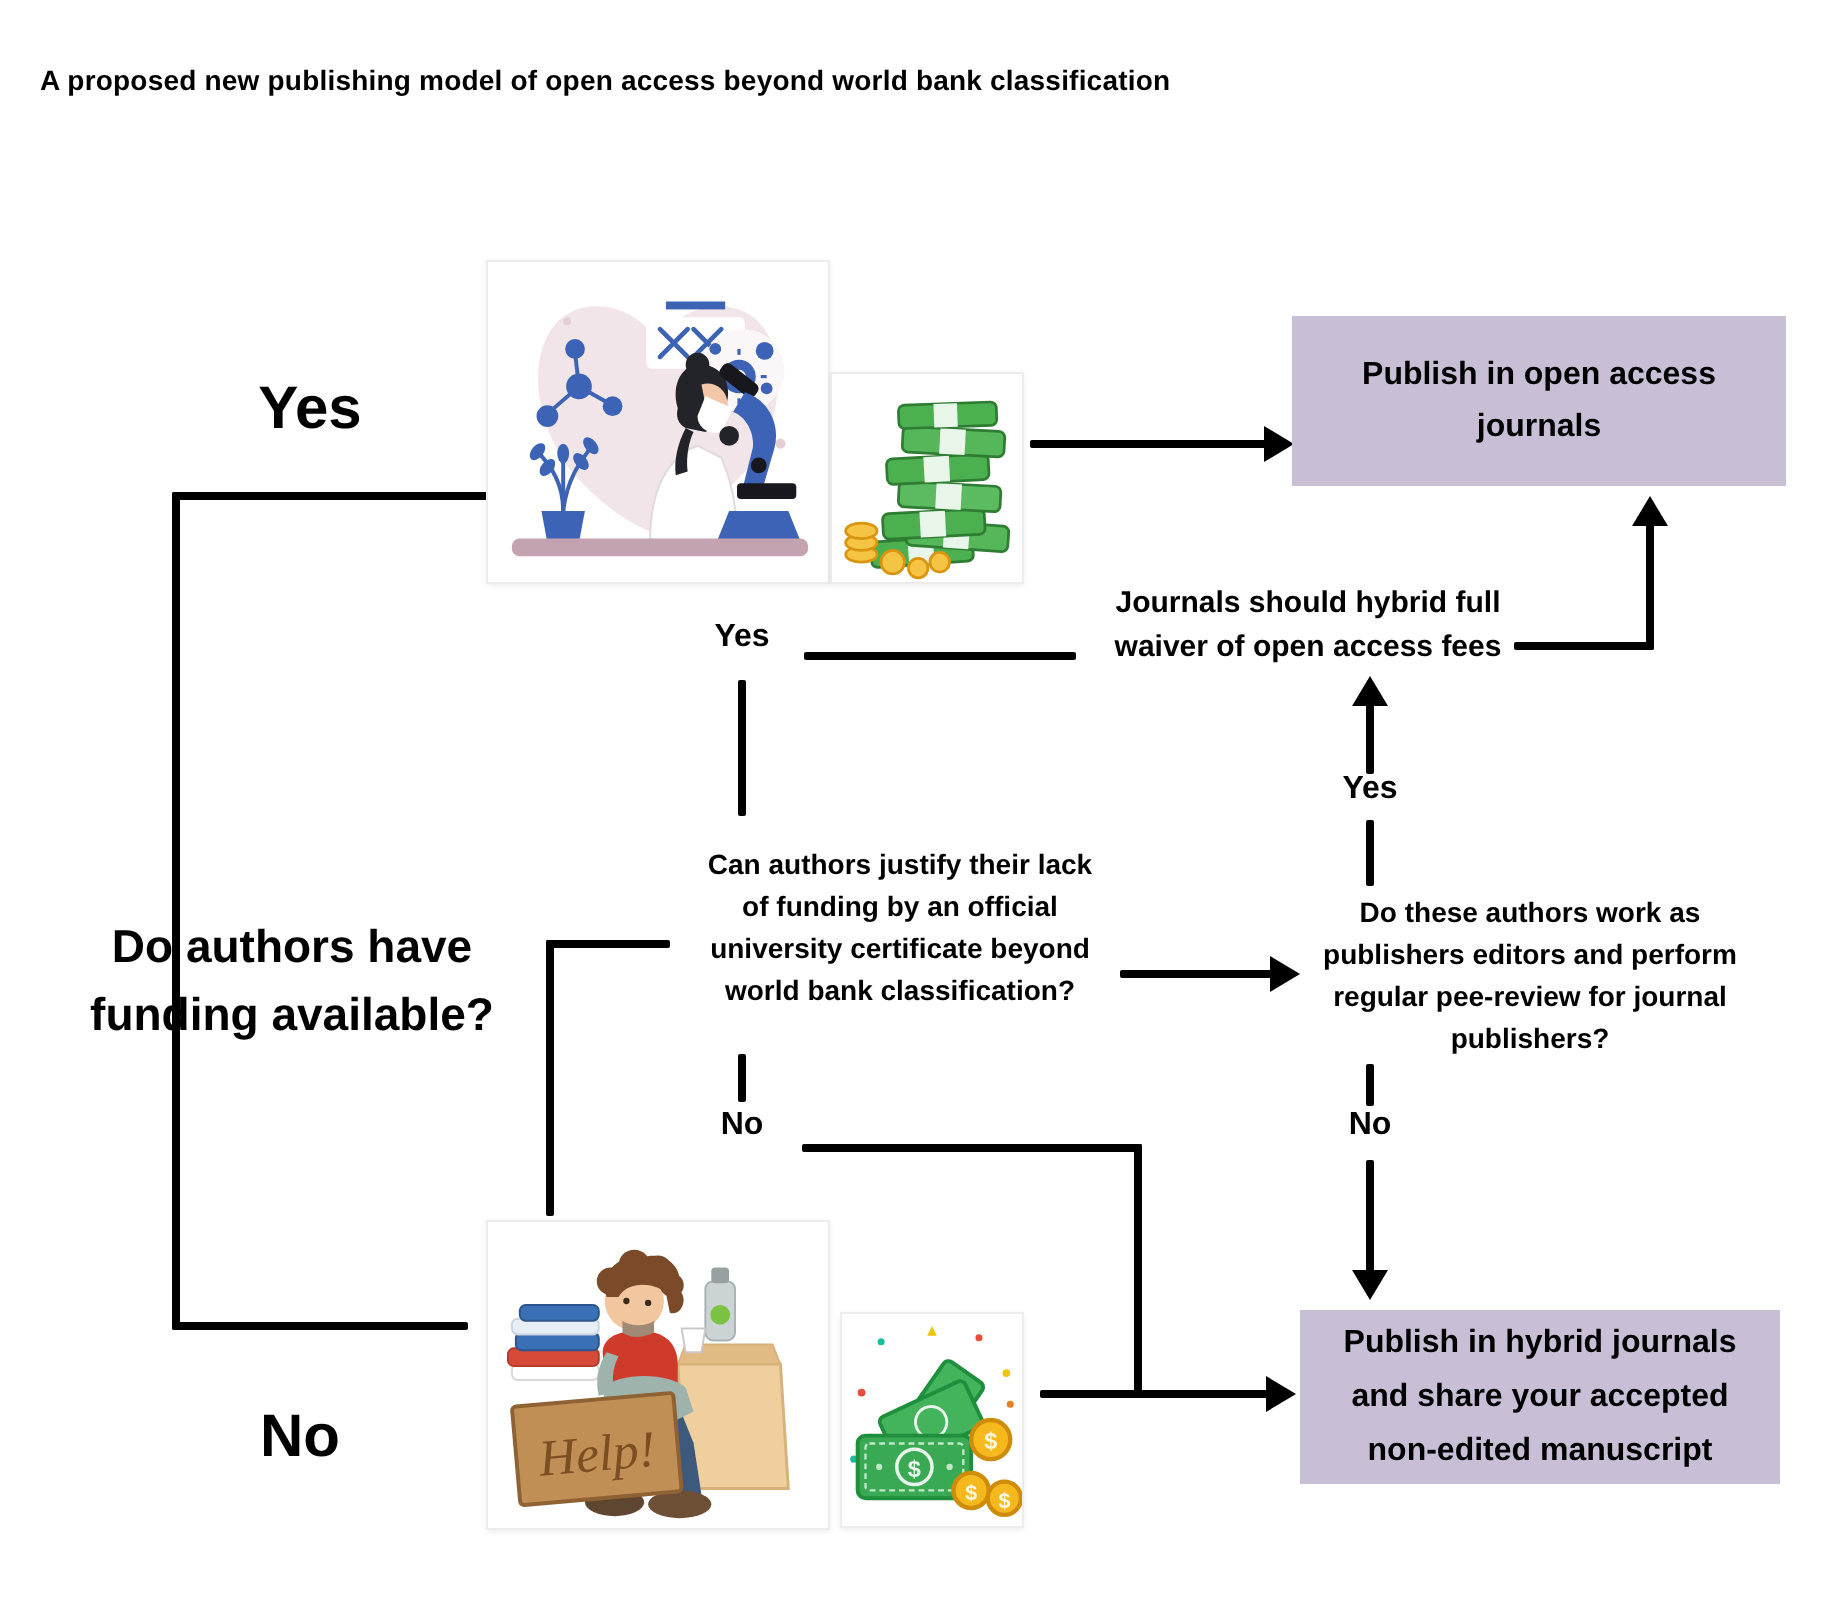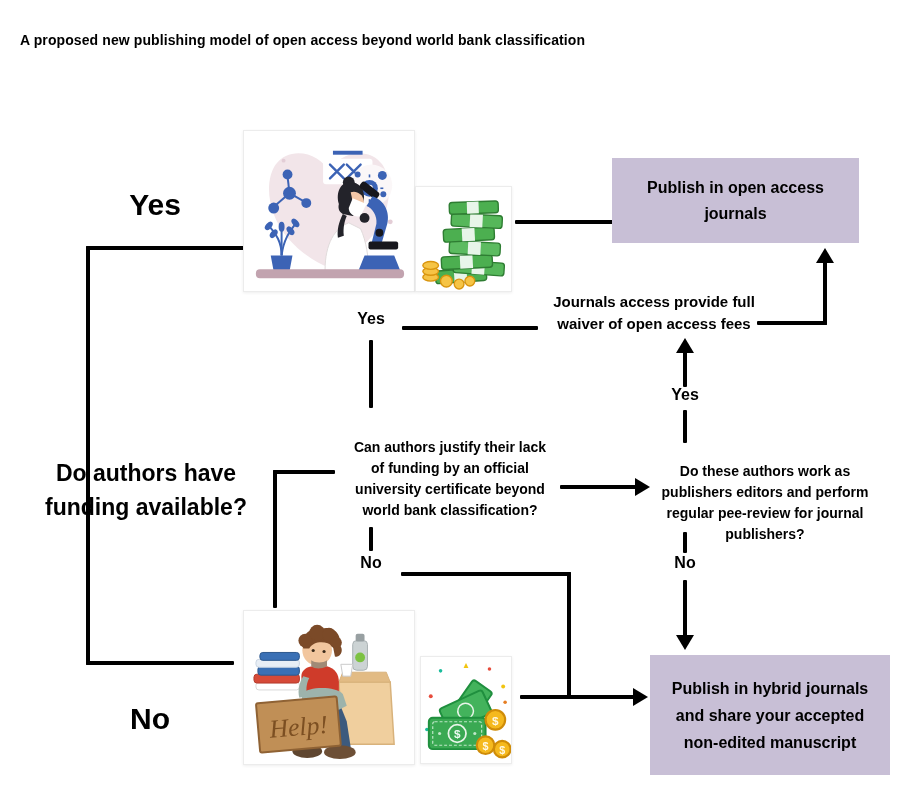--- a/index.html
+++ b/index.html
@@ -11,21 +11,21 @@
   .title {
     position:absolute; left:20px; top:32px; font-size:14px; font-weight:bold;
     white-space:nowrap; letter-spacing:0.1px;
   }
   .txt {
     position:absolute; font-weight:bold; text-align:center; white-space:pre-line; color:#000;
   }
   .big-label   { font-size:30px; line-height:34px; }
   .big-q       { font-size:23px; line-height:34px; }
   .small-label { font-size:16px; line-height:18px; }
-  .q-text      { font-size:14px; line-height:21px;margin-top:15px; }
+  .q-text      { font-size:14px; line-height:21px; }
   .note-text   { font-size:15px; line-height:22px; }
   .hline, .vline { position:absolute; background:#000; border-radius:1px; }
   .ah { position:absolute; width:0; height:0; }
   .ah-r { border-top:9px solid transparent; border-bottom:9px solid transparent; border-left:15px solid #000; }
   .ah-u { border-left:9px solid transparent; border-right:9px solid transparent; border-bottom:15px solid #000; }
   .ah-d { border-left:9px solid transparent; border-right:9px solid transparent; border-top:15px solid #000; }
   .result-box {
     position:absolute; background:#c8bfd6;
     display:flex; align-items:center; justify-content:center;
     font-weight:bold; font-size:16px; line-height:26px; text-align:center; white-space:pre-line;
@@ -157,24 +157,24 @@
         <circle cx="31" cy="96" r="6"></circle>
         <circle cx="44" cy="99" r="5"></circle>
         <circle cx="55" cy="96" r="5"></circle>
       </g>
     </svg>
   </div>
 
   <div class="hline" style="left:515px; top:220px; width:118px; height:4px;"></div>
   <div class="ah ah-r" style="left:632px; top:213px;"></div>
 
-  <div class="result-box" style="left:612px; top:158px; width:247px; height:85px;">Publish in open access
+  <div class="result-box" style="left:646px; top:158px; width:247px; height:85px;">Publish in open access
 journals</div>
 
-  <div class="txt note-text" style="left:543px; top:291px; width:222px;">Journals access provide full
+  <div class="txt note-text" style="left:543px; top:291px; width:222px;">Journals should hybrid full
 waiver of open access fees</div>
   <div class="hline" style="left:757px; top:321px; width:70px; height:4px;"></div>
   <div class="vline" style="left:823px; top:262px; width:4px; height:63px;"></div>
   <div class="ah ah-u" style="left:816px; top:248px;"></div>
 
   <div class="txt small-label" style="left:347px; top:310px; width:48px;">Yes</div>
   <div class="hline" style="left:402px; top:326px; width:136px; height:4px;"></div>
   <div class="vline" style="left:369px; top:340px; width:4px; height:68px;"></div>
 
   <div class="txt q-text" style="left:336px; top:422px; width:228px;">Can authors justify their lack
@@ -278,17 +278,17 @@
         <text x="66" y="95" text-anchor="middle" font-size="11" font-weight="bold" fill="#fff7e0">$</text>
         <circle cx="83" cy="94" r="8.5" fill="#f5b91e" stroke="#cf8c08" stroke-width="2.2"></circle>
         <text x="83" y="99" text-anchor="middle" font-size="11" font-weight="bold" fill="#fff7e0">$</text>
       </g>
     </svg>
   </div>
 
   <div class="hline" style="left:520px; top:695px; width:115px; height:4px;"></div>
   <div class="ah ah-r" style="left:633px; top:688px;"></div>
 
-  <div class="result-box" style="left:650px; top:655px; width:240px; height:120px; line-height:27px;">Publish in hybrid journals
+  <div class="result-box" style="left:650px; top:655px; width:240px; height:87px; line-height:27px;">Publish in hybrid journals
 and share your accepted
 non-edited manuscript</div>
 
 </div>
 
 </body></html>

